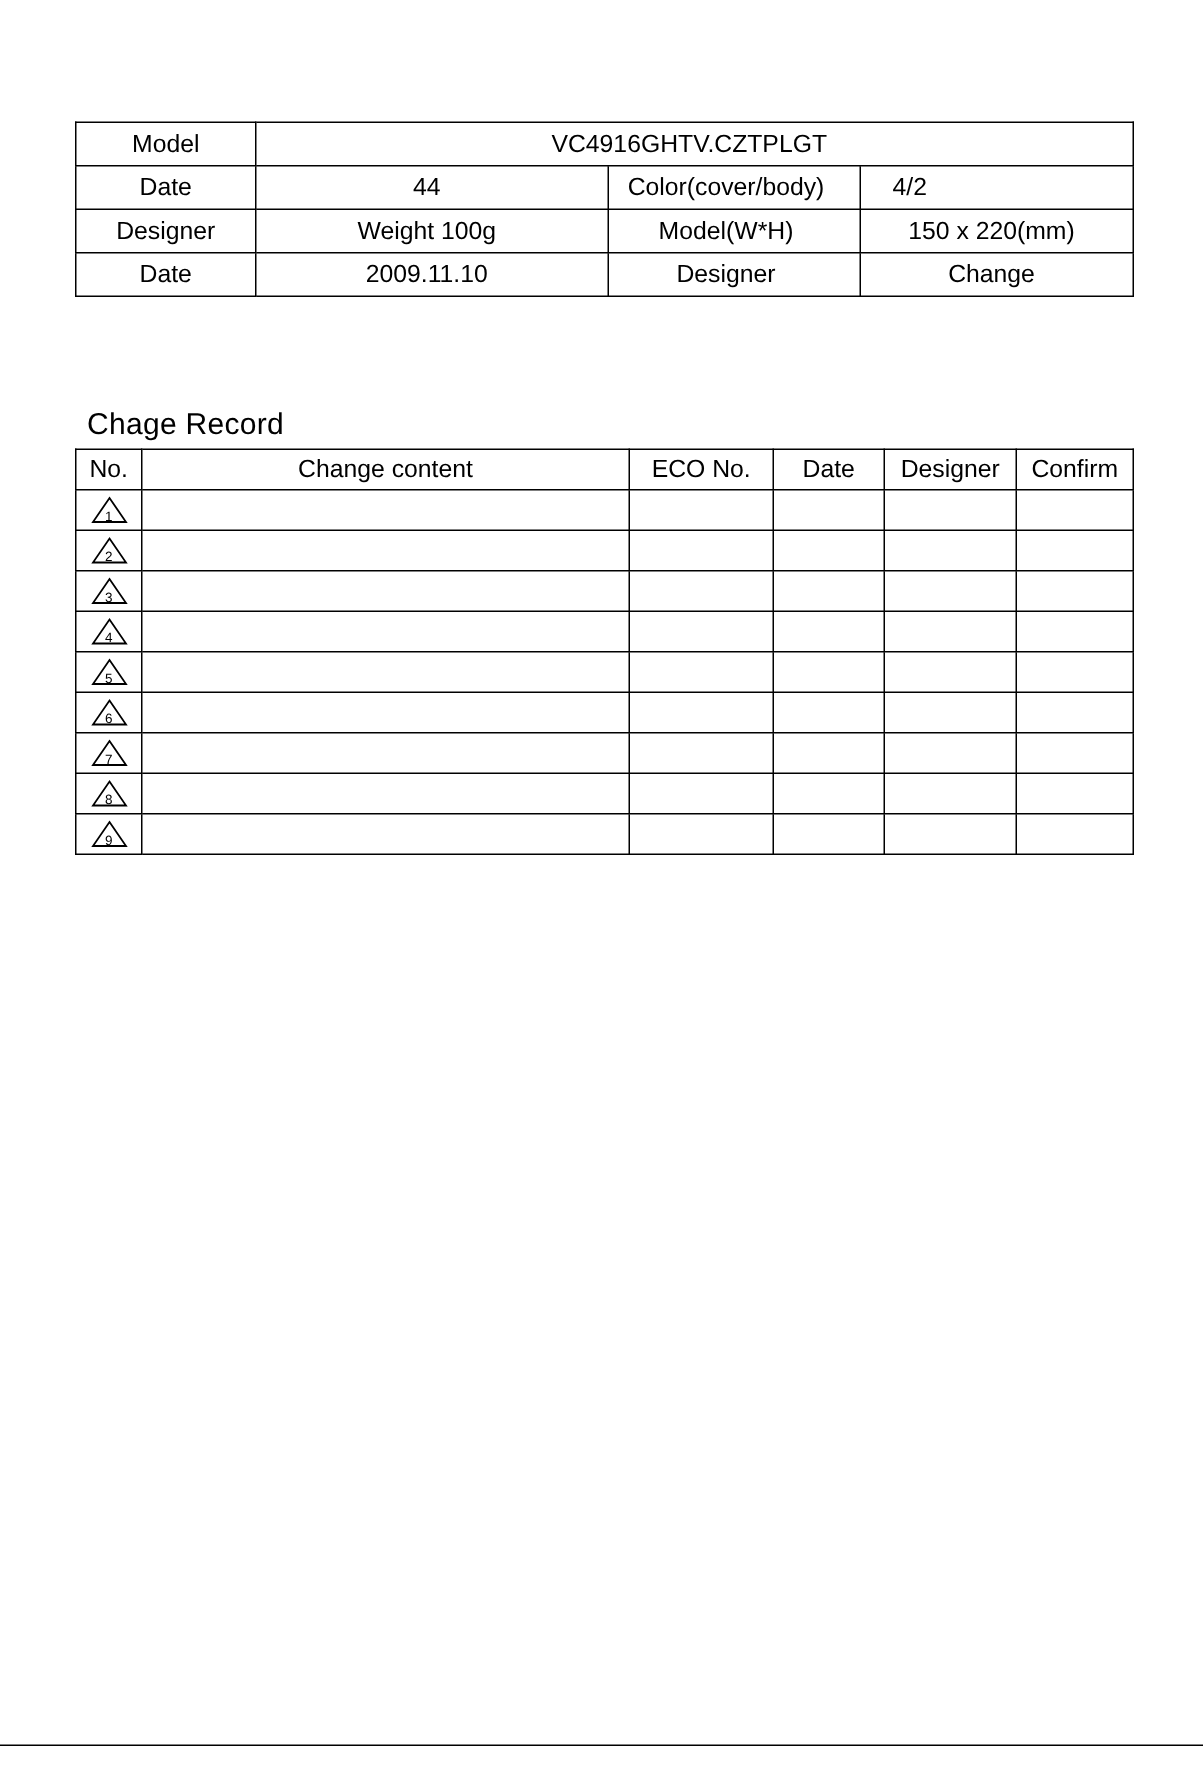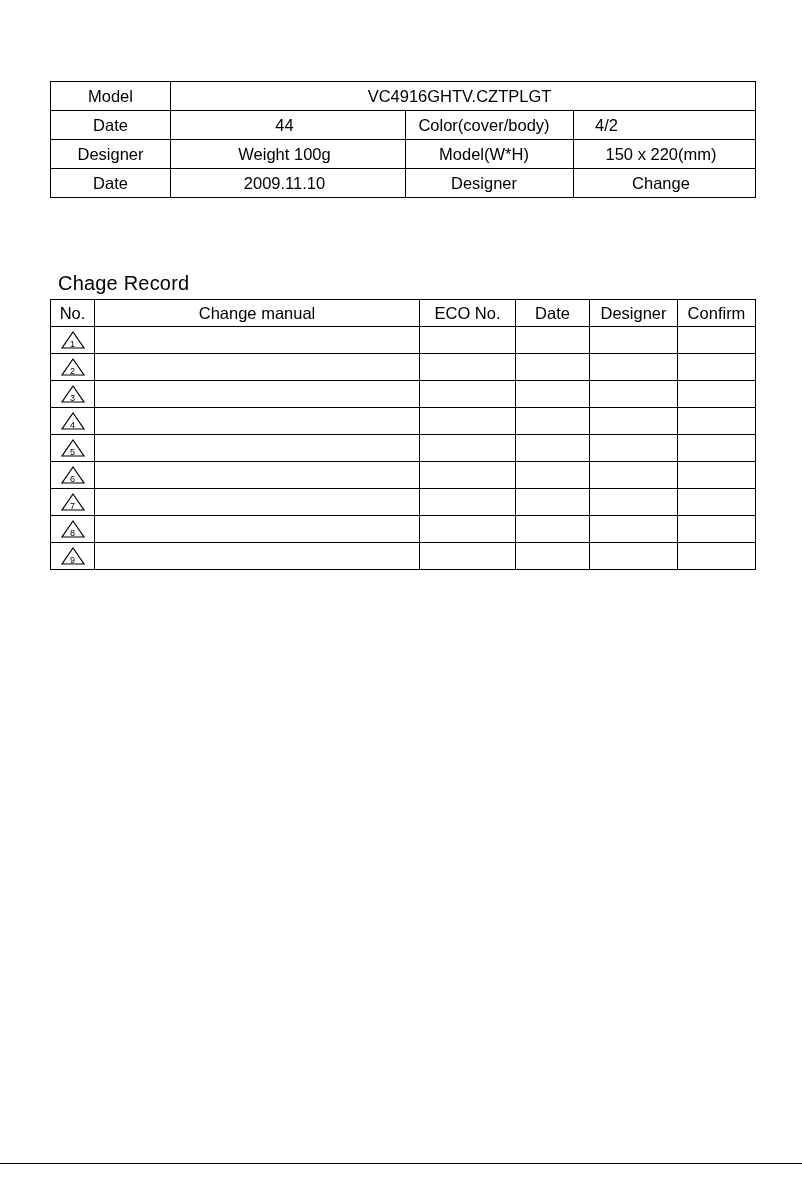--- a/index.html
+++ b/index.html
@@ -164,21 +164,21 @@
       <col style="width:44px">
       <col style="width:325px">
       <col style="width:96px">
       <col style="width:74px">
       <col style="width:88px">
       <col style="width:78px">
     </colgroup>
     <thead>
       <tr>
         <th>No.</th>
-        <th>Change manual</th>
+        <th>Change content</th>
         <th>ECO No.</th>
         <th>Date</th>
         <th>Designer</th>
         <th>Confirm</th>
       </tr>
     </thead>
     <tbody id="change-rows">
         <tr>
           <td class="no-cell"><span class="tri"><svg width="26" height="20" viewBox="0 0 26 20">
                 <polygon points="13,2 24,18 2,18" fill="none" stroke="#000" stroke-width="1.2"></polygon>

